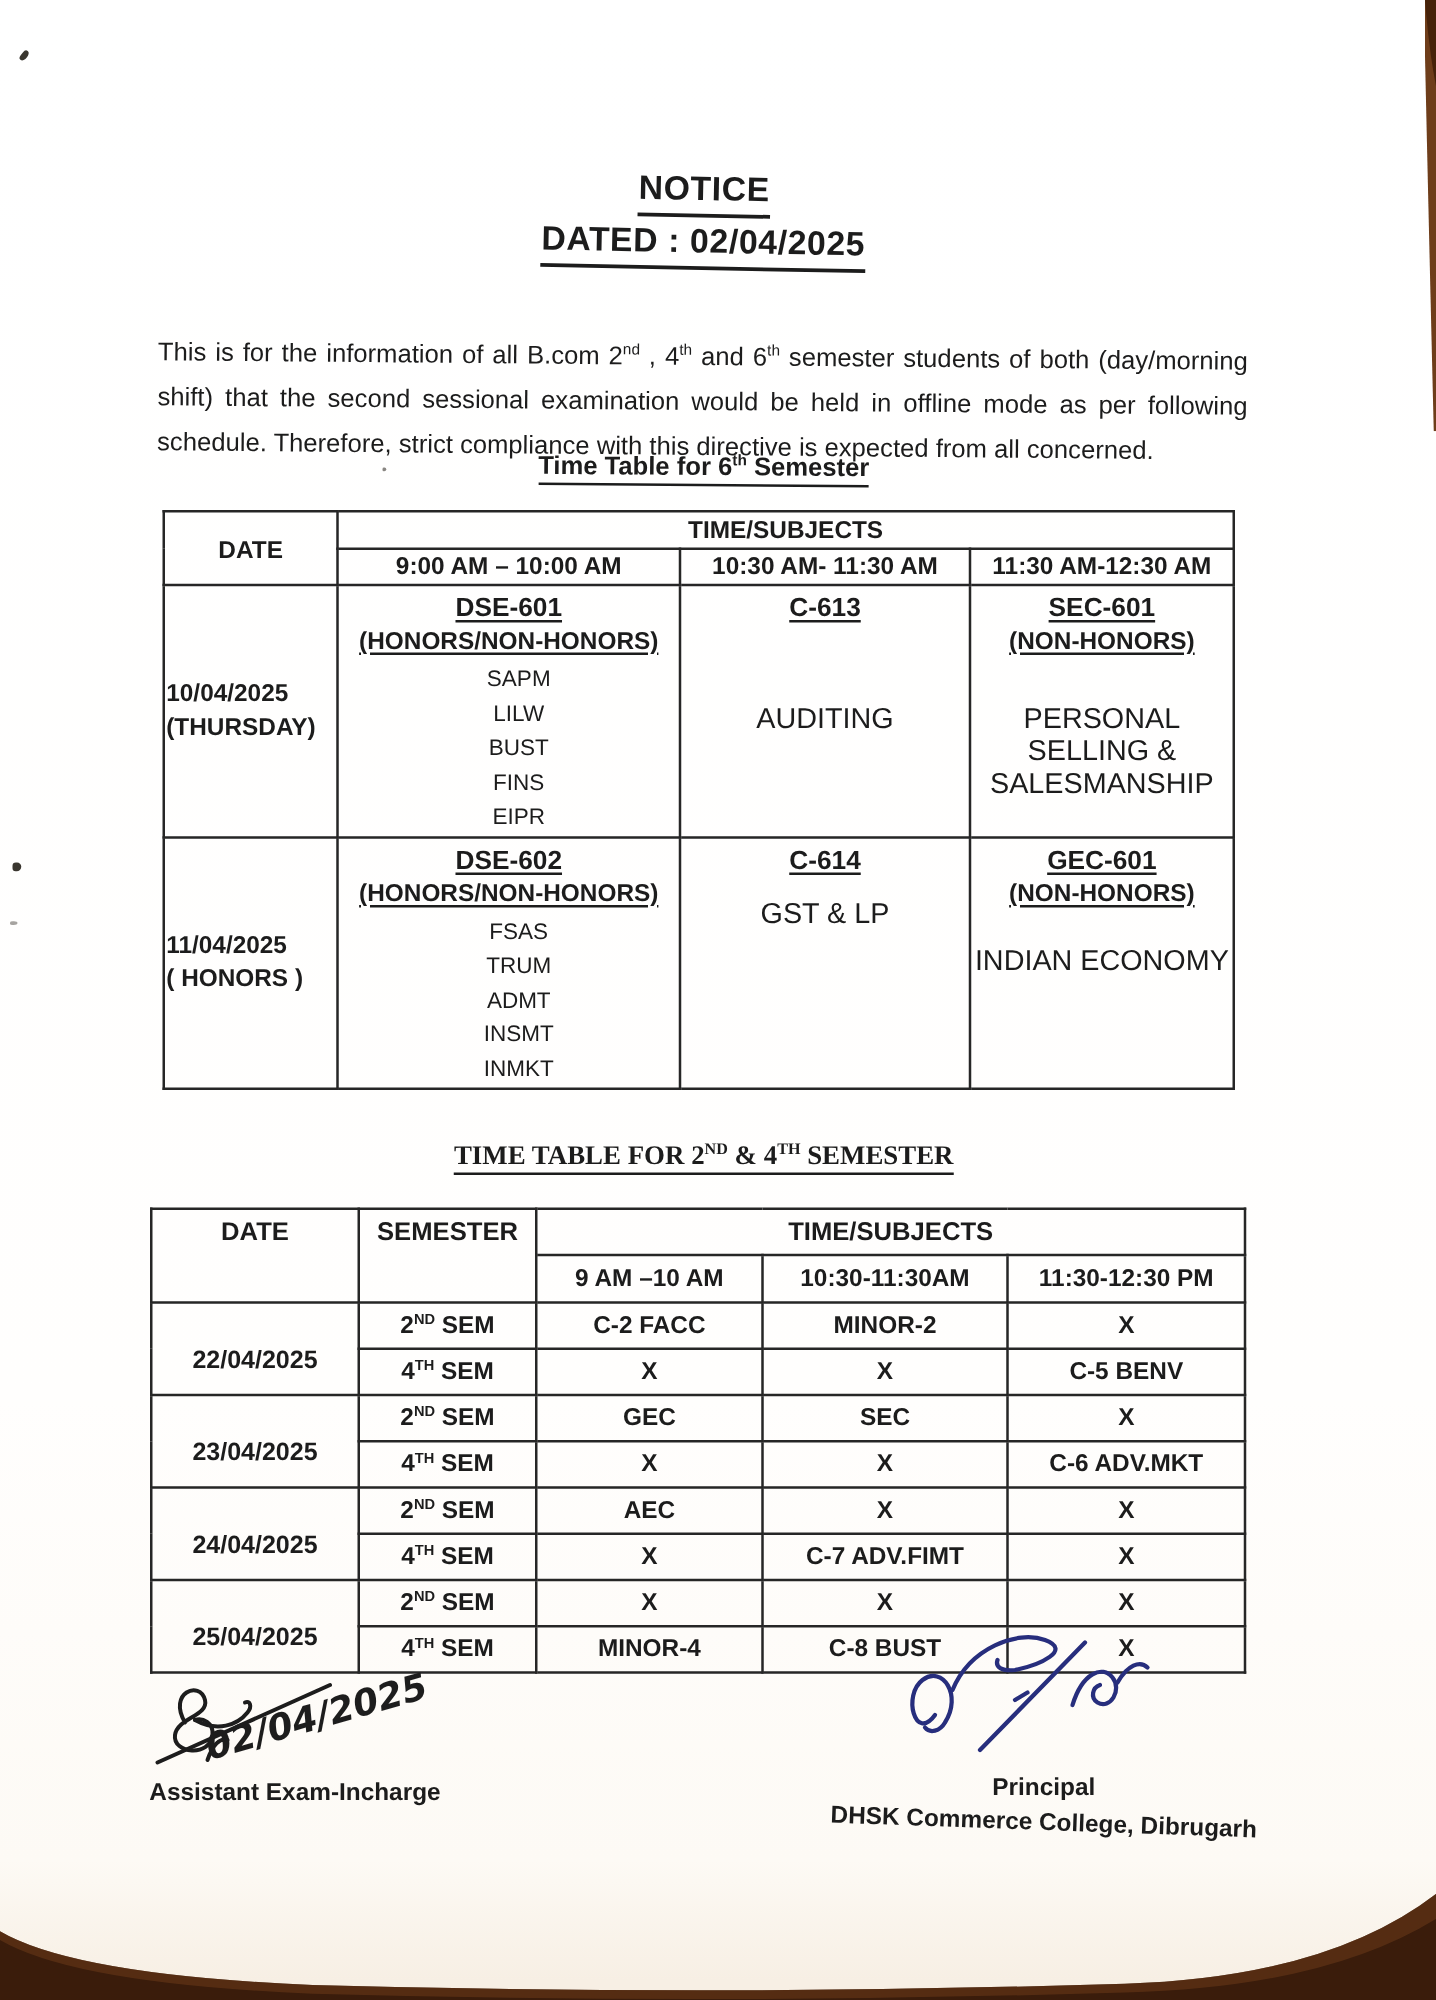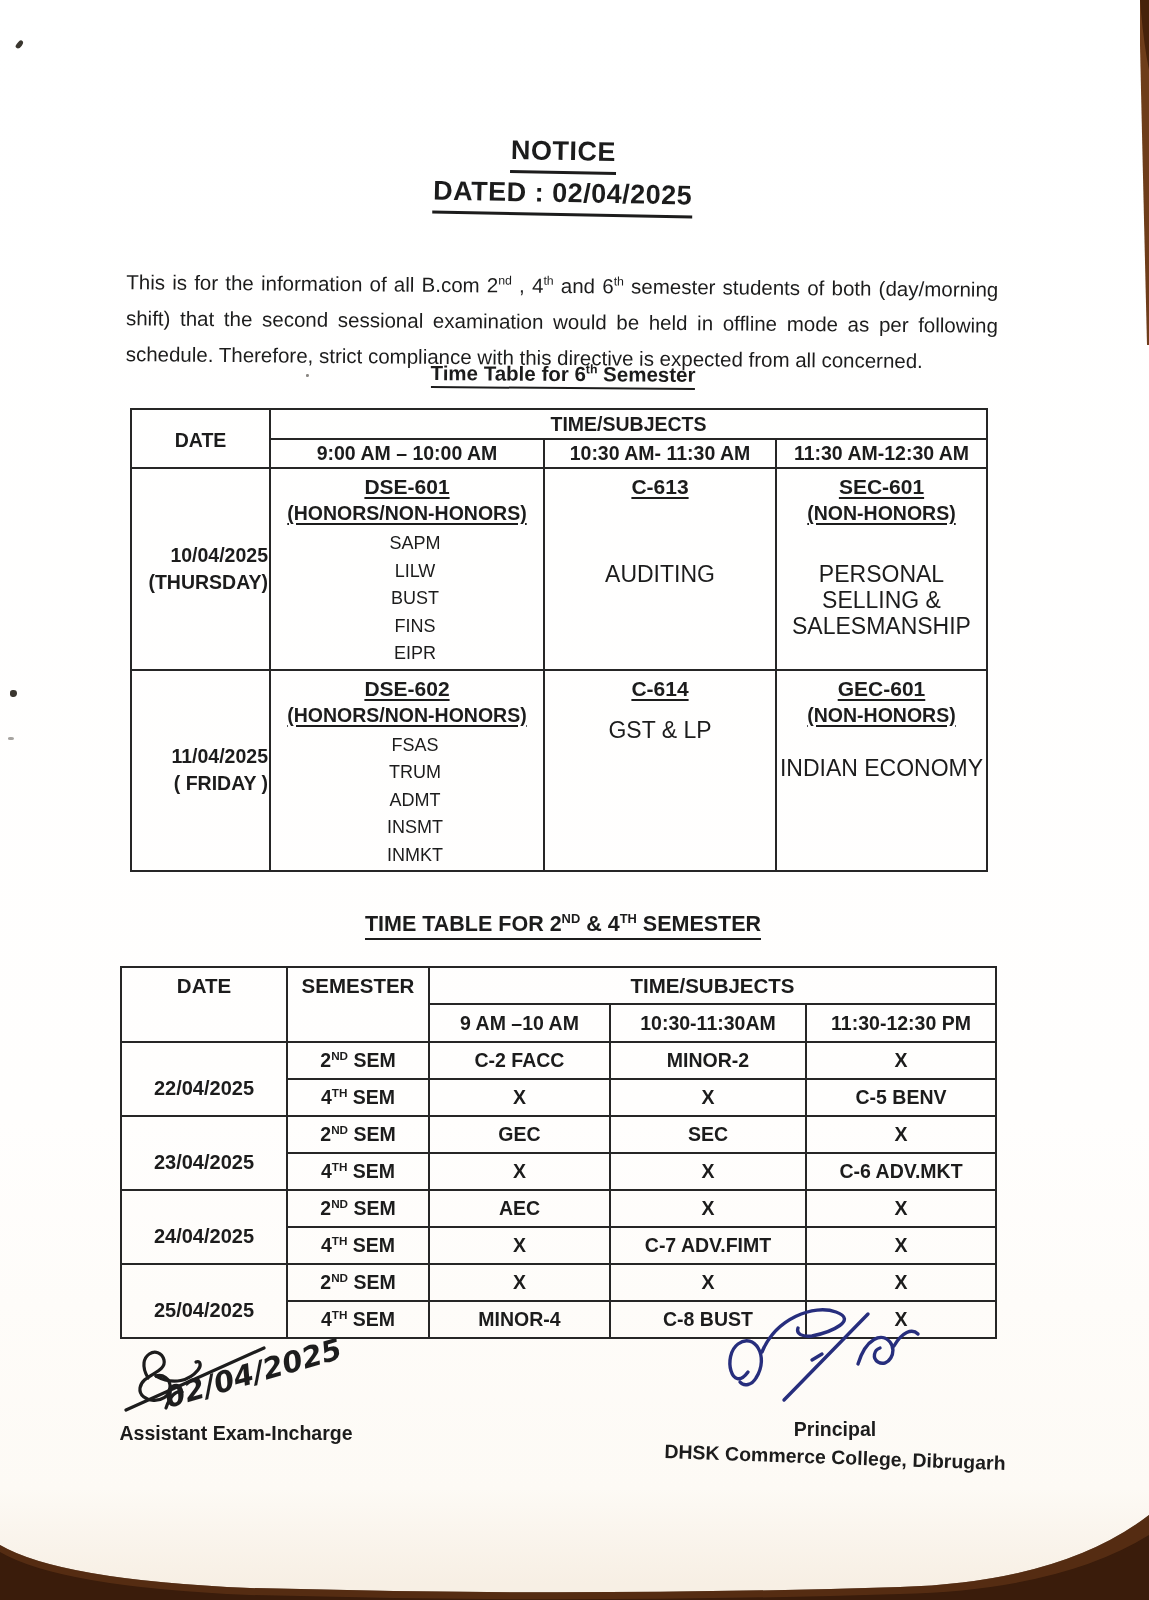--- a/index.html
+++ b/index.html
@@ -16,30 +16,30 @@
   .title-block{top:132px; transform:rotate(1.1deg);}
   .title,.dated{font-size:27px; font-weight:700; line-height:38px; letter-spacing:.5px;}
   .u2{display:inline-block; border-bottom:3px solid #1c1c1c; padding-bottom:1px;}
   .intro{
     position:absolute; top:247px; left:126px; width:872px;
     font-size:20.5px; line-height:36px; text-align:justify; transform:rotate(.5deg);
   }
   sup{font-size:.6em; line-height:0; vertical-align:super;margin-top:12px;}
   .t1h{top:362px; font-size:20.5px; font-weight:700; transform:rotate(.4deg);}
   .t1h .u2,.t2h .u2{border-bottom-width:2px;}
-  .t2h{top:912px; font-size:21.5px; font-weight:700;}
+  .t2h{top:912px; font-size:21.5px; font-weight:700;font-family:Liberation Serif, serif;}
   
   table{border-collapse:collapse; table-layout:fixed;}
   td{border:2px solid #262626; overflow:hidden;}
   .t1{position:absolute; top:408px; left:130px; width:856px;}
   .t1 .hrow td{font-weight:700; font-size:19.5px; text-align:center; vertical-align:middle;}
   .t1 .h-date{vertical-align:top; padding-top:5px;}
   .t1 .r-h1{height:30px;} .t1 .r-h2{height:29px;}
   .t1 .r-d1{height:200px;} .t1 .r-d2{height:196px;}
-  .t1 .datecell{text-align:right; vertical-align:middle; font-weight:700; font-size:19.5px; line-height:27px;}
+  .t1 .datecell{text-align:left; vertical-align:middle; font-weight:700; font-size:19.5px; line-height:27px;}
   .t1 .slot{vertical-align:top; text-align:center; padding-top:6px;}
   .code{font-size:21px; font-weight:700; text-decoration:underline; text-decoration-thickness:2px; text-underline-offset:3px;}
   .tag{font-size:19.5px; font-weight:700; margin-top:3px; text-decoration:underline; text-decoration-thickness:2px; text-underline-offset:3px;}
   .subj{font-size:18px; line-height:27.5px; font-weight:400;margin-left:16px;}
   .subj-first{margin-top:5px;}
   .single{font-size:23px; font-weight:400; line-height:26px;}
   .mt-audit{margin-top:62px;}
   .mt-ps{margin-top:36px; padding:0 6px;}
   .mt-gst{margin-top:16px;}
   .mt-ie{margin-top:28px;}
@@ -123,21 +123,21 @@
       </td>
       <td class="slot">
         <div class="code">SEC-601</div>
         <div class="tag">(NON-HONORS)</div>
         <div class="single mt-ps">PERSONAL SELLING &amp; SALESMANSHIP</div>
       </td>
     </tr>
     <tr class="r-d2">
       <td class="datecell">
         <div>11/04/2025</div>
-        <div>( FRIDAY )</div>
+        <div>( HONORS )</div>
       </td>
       <td class="slot">
         <div class="code">DSE-602</div>
         <div class="tag">(HONORS/NON-HONORS)</div>
         <div class="subj subj-first">FSAS</div>
         <div class="subj">TRUM</div>
         <div class="subj">ADMT</div>
         <div class="subj">INSMT</div>
         <div class="subj">INMKT</div>
       </td>

